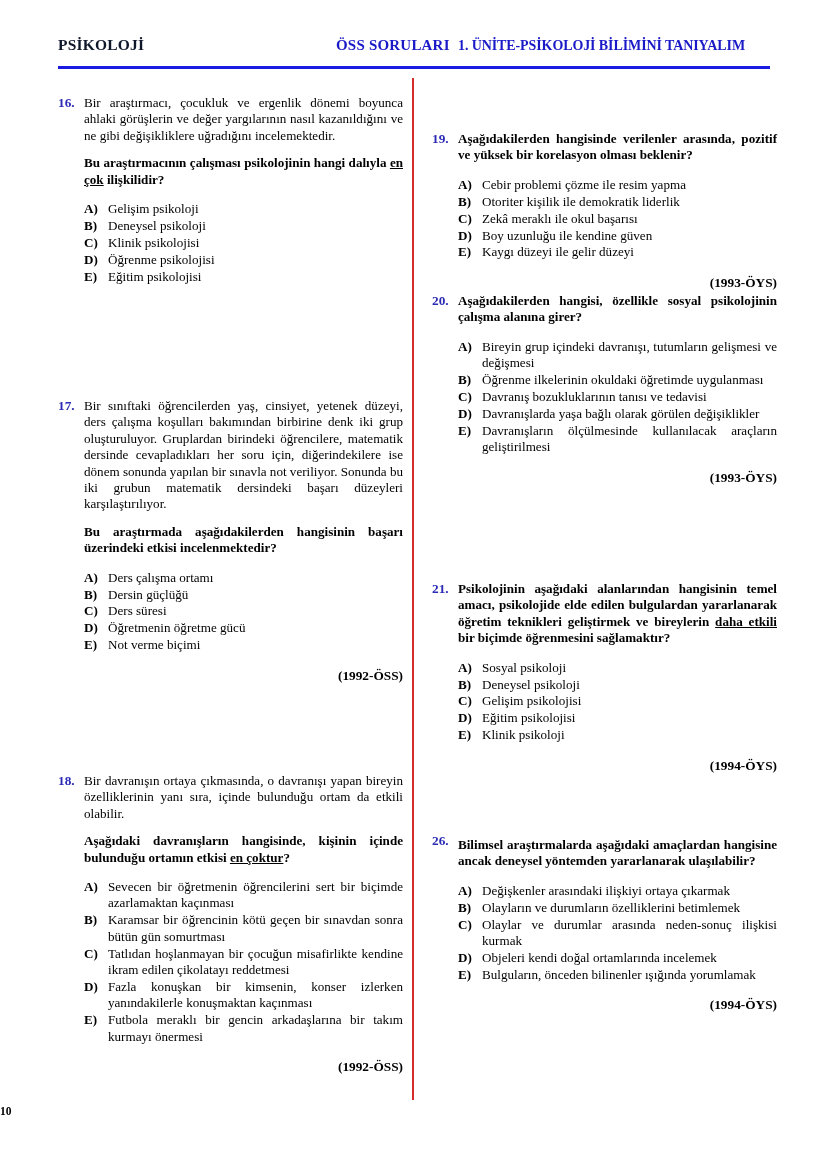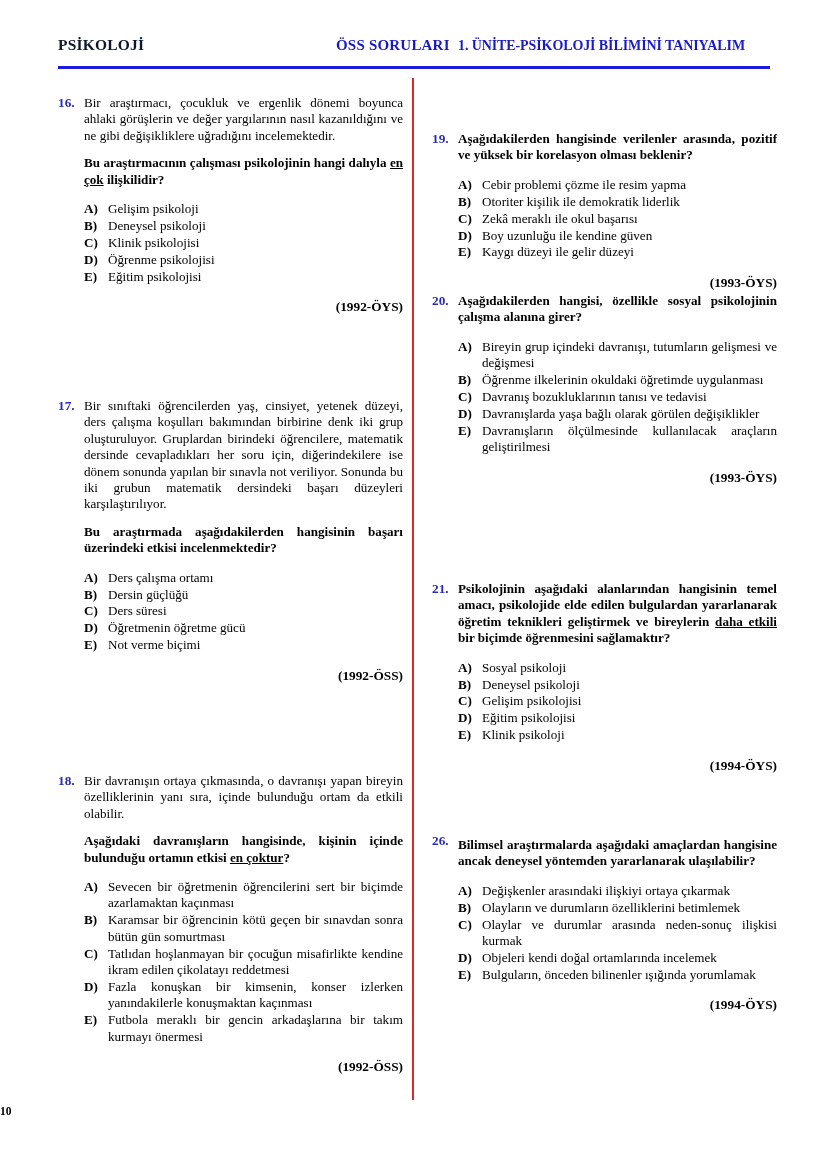--- a/index.html
+++ b/index.html
@@ -207,21 +207,20 @@
           </div>
           <div class="opt">
             <div class="opt-key">D)</div>
             <div class="opt-txt nojust">Öğrenme psikolojisi</div>
           </div>
           <div class="opt">
             <div class="opt-key">E)</div>
             <div class="opt-txt nojust">Eğitim psikolojisi</div>
           </div>
         </div>
-        <div class="src">(1992-ÖYS)</div>
       </div>
       <div class="q" style="position: absolute; left: 0px; width: 345px; top: 303px;">
         <div class="q-head">
           <div class="q-num">17.</div>
           <div class="q-body">
             <div class="q-stem">Bir sınıftaki öğrencilerden yaş, cinsiyet, yetenek düzeyi, ders çalışma koşulları bakımından birbirine denk iki grup oluşturuluyor.  Gruplardan birindeki öğrencilere, matematik dersinde cevapladıkları her soru için, diğerindekilere ise dönem sonunda yapılan bir sınavla not veriliyor. Sonunda bu iki grubun matematik dersindeki başarı düzeyleri karşılaştırılıyor.</div>
             <div class="q-ask"><span>Bu araştırmada aşağıdakilerden hangisinin başarı üzerindeki etkisi incelenmektedir?</span></div>
           </div>
         </div>
         <div class="opts">

